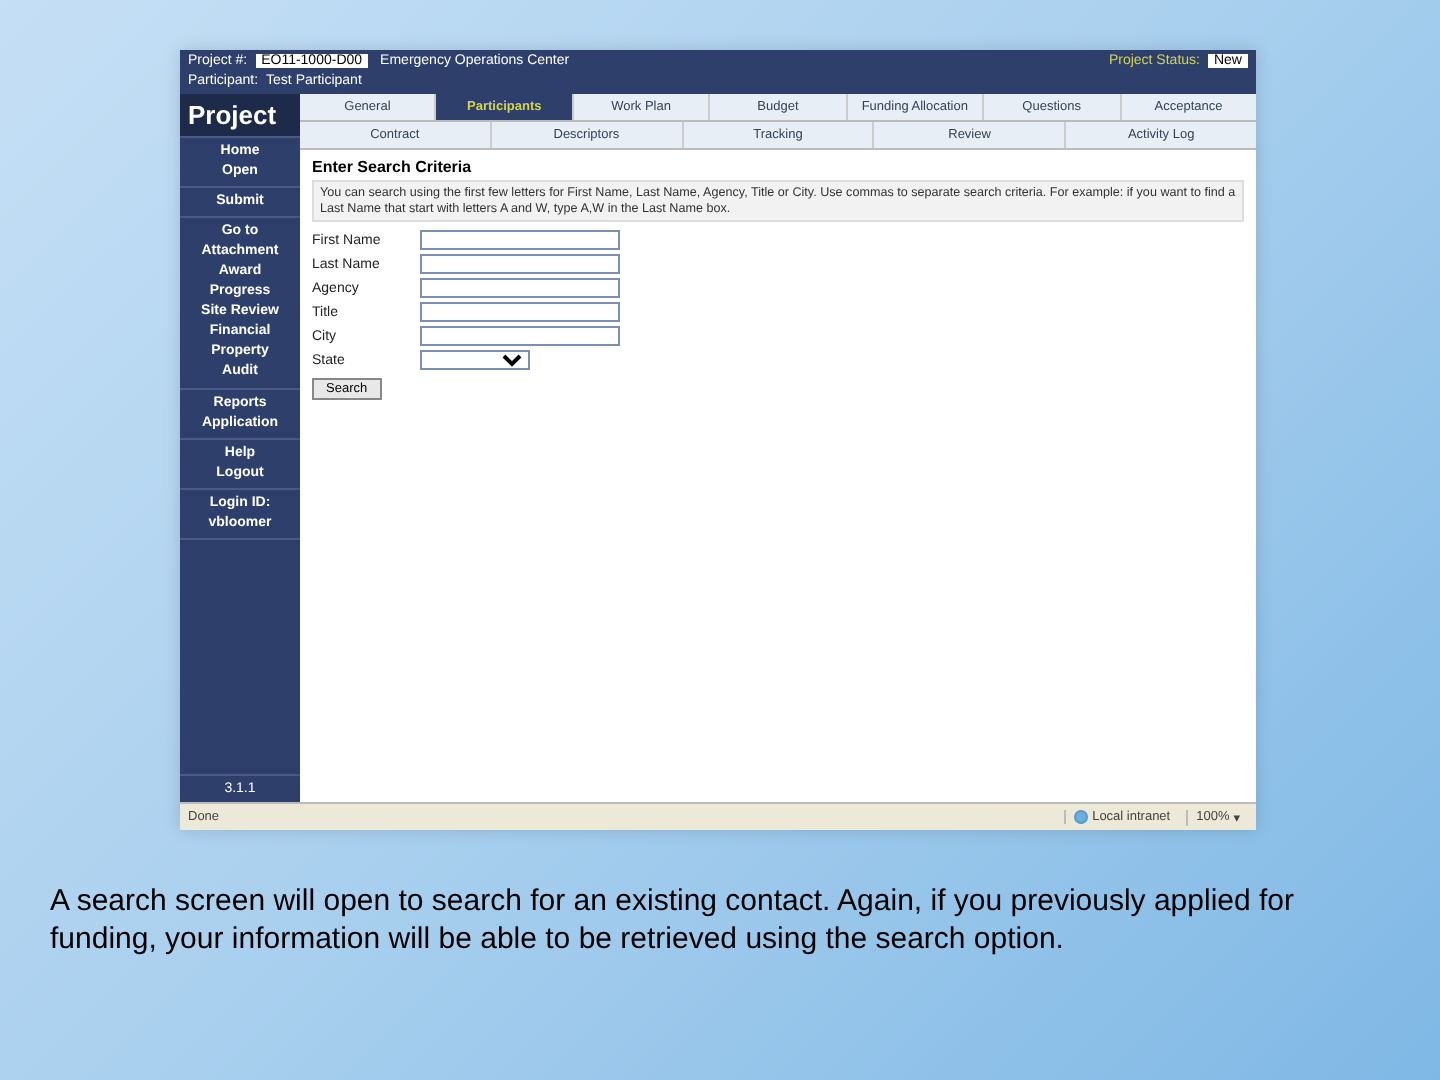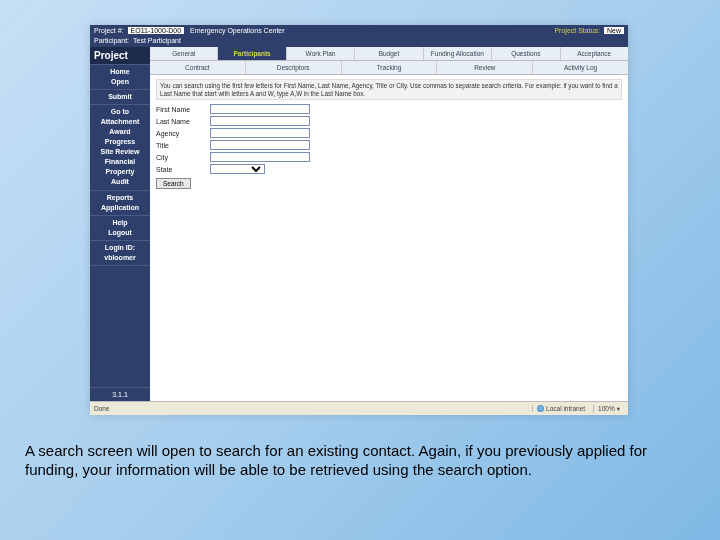--- a/index.html
+++ b/index.html
@@ -61,21 +61,21 @@
     font-size: 7px;
     display: flex;
     flex-direction: column;
   }
   .sidebar .side-heading {
     background: #1d2a4a;
     color: #fff;
     font-weight: bold;
     padding: 3px 4px;
     border-bottom: 1px solid #4a5a85;
-    font-size: 10px;
+    font-size: 13px;
   }
   .sidebar .side-item {
     color: #fff;
     padding: 1px 4px;
     font-weight: bold;
     text-align: center;
     font-size: 7px;
     line-height: 1.15;
   }
   .sidebar .side-group {
@@ -265,20 +265,21 @@
       </div>
       <div class="tabs-row">
         <div class="tab">Contract</div>
         <div class="tab">Descriptors</div>
         <div class="tab">Tracking</div>
         <div class="tab">Review</div>
         <div class="tab">Activity Log</div>
       </div>
 
       <div class="search-section">
+        <div class="search-heading">Enter Search Criteria</div>
         <div class="help-text">You can search using the first few letters for First Name, Last Name, Agency, Title or City. Use commas to separate search criteria. For example:   if you want to find a Last Name that start with letters A and W, type A,W in the Last Name box.</div>
 
         <div class="field-row">
           <label>First Name</label>
           <input type="text" value="" style="">
         </div>
         <div class="field-row">
           <label>Last Name</label>
           <input type="text" value="" style="">
         </div>

